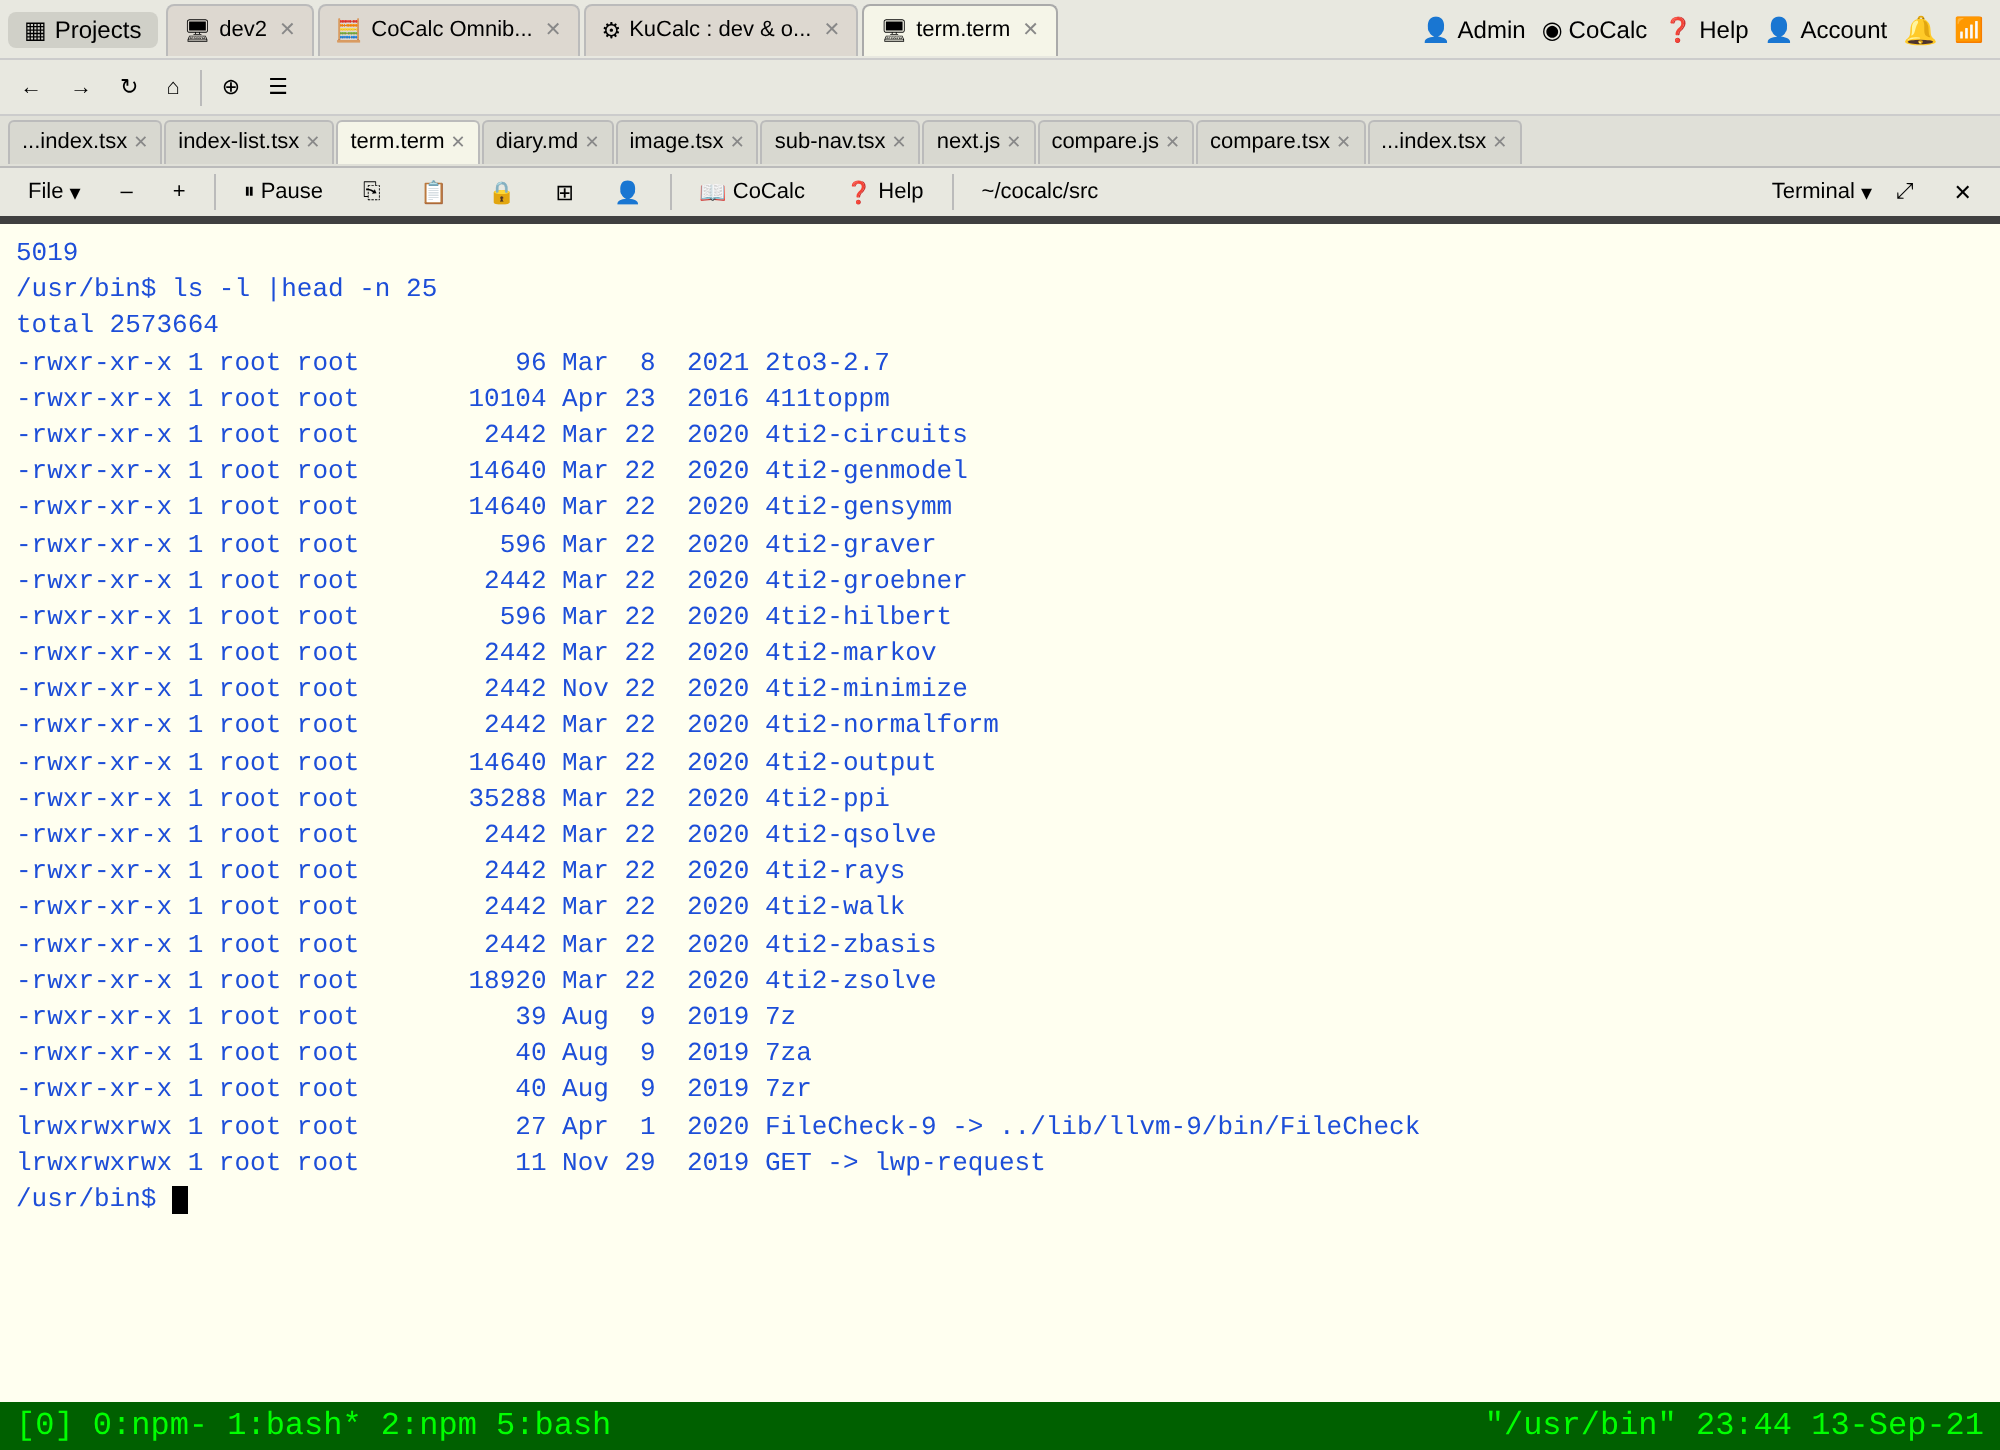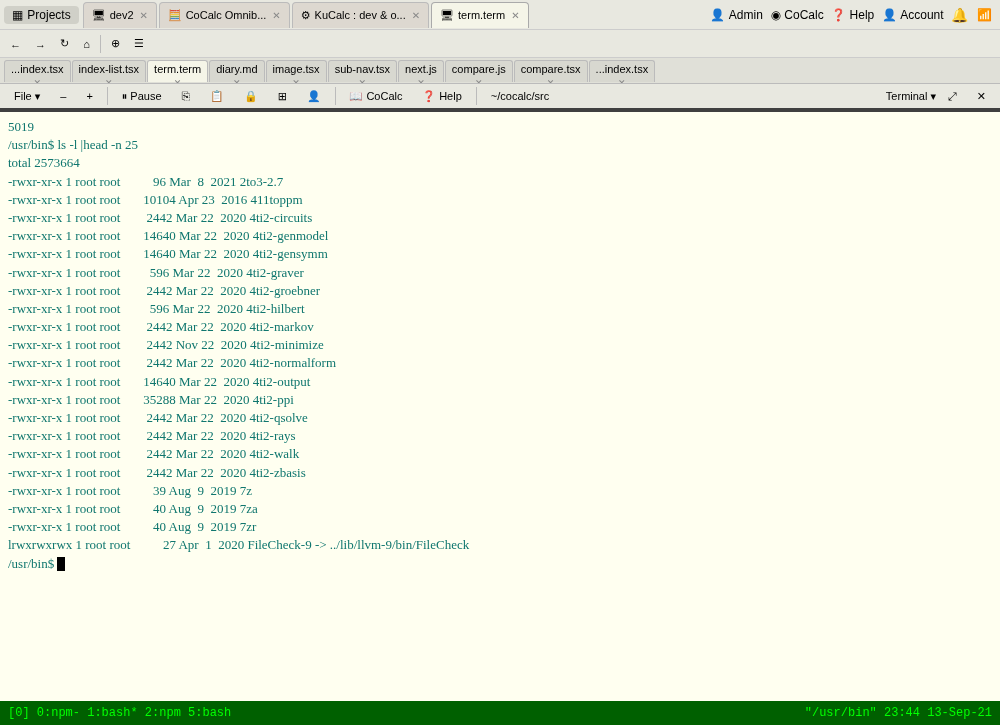--- a/index.html
+++ b/index.html
@@ -67,21 +67,21 @@
       gap: 1px;
       border-bottom: 1px solid #bbb;
       overflow: hidden;
     }
     .file-tab {
       display: flex; align-items: center; gap: 3px;
       padding: 2px 6px; font-size: 11px; cursor: pointer;
       border-radius: 3px 3px 0 0;
       background: #d8d8d0;
       border: 1px solid #bbb; border-bottom: none;
-      height: 22px; white-space: nowrap; flex-direction: column;
+      height: 22px; white-space: nowrap;
     }
     .file-tab.active {
       background: #f5f5e8;
     }
     .file-tab-close { font-size: 9px; color: #888; }
 
     
     #action-bar {
       height: 28px;
       background: #e8e8e0;
@@ -98,22 +98,22 @@
     }
     .action-sep { width: 1px; height: 18px; background: #bbb; margin: 0 2px; }
     .terminal-label {
       margin-left: auto; display: flex; align-items: flex-start; gap: 3px;
       font-size: 11px; cursor: pointer;
     }
 
     
     #terminal {
       background: #fffff0;
-      color: #0f766e;
-      font-family: Liberation Serif, serif;
+      color: #1d4ed8;
+      font-family: Liberation Mono, monospace;
       font-size: 13px;
       padding: 6px 8px;
       height: calc(725px - 30px - 28px - 26px - 28px - 24px);
       overflow-y: auto;
       line-height: 1.4;
     }
     #terminal .line { white-space: pre; }
     .cursor { 
       display: inline-block; 
       width: 8px; 
@@ -124,21 +124,21 @@
 
     
     #status-bar {
       height: 24px;
       background: #006000;
       color: #00ff00;
       display: flex;
       align-items: center;
       padding: 0 8px;
       font-family: 'Courier New', Courier, monospace;
-      font-size: 12px;
+      font-size: 16px;
       position: absolute;
       bottom: 0;
       left: 0;
       right: 0;
       gap: 36px;
     }
     #status-left { flex: 1; }
     #status-right { text-align: right; }
     .bell-icon { font-size: 14px; }
   </style>
@@ -337,23 +337,25 @@
     <div class="line">-rwxr-xr-x 1 root root         596 Mar 22  2020 4ti2-hilbert</div>
     <div class="line">-rwxr-xr-x 1 root root        2442 Mar 22  2020 4ti2-markov</div>
     <div class="line">-rwxr-xr-x 1 root root        2442 Nov 22  2020 4ti2-minimize</div>
     <div class="line">-rwxr-xr-x 1 root root        2442 Mar 22  2020 4ti2-normalform</div>
     <div class="line">-rwxr-xr-x 1 root root       14640 Mar 22  2020 4ti2-output</div>
     <div class="line">-rwxr-xr-x 1 root root       35288 Mar 22  2020 4ti2-ppi</div>
     <div class="line">-rwxr-xr-x 1 root root        2442 Mar 22  2020 4ti2-qsolve</div>
     <div class="line">-rwxr-xr-x 1 root root        2442 Mar 22  2020 4ti2-rays</div>
     <div class="line">-rwxr-xr-x 1 root root        2442 Mar 22  2020 4ti2-walk</div>
     <div class="line">-rwxr-xr-x 1 root root        2442 Mar 22  2020 4ti2-zbasis</div>
+    <div class="line">-rwxr-xr-x 1 root root       18920 Mar 22  2020 4ti2-zsolve</div>
     <div class="line">-rwxr-xr-x 1 root root          39 Aug  9  2019 7z</div>
     <div class="line">-rwxr-xr-x 1 root root          40 Aug  9  2019 7za</div>
     <div class="line">-rwxr-xr-x 1 root root          40 Aug  9  2019 7zr</div>
     <div class="line">lrwxrwxrwx 1 root root          27 Apr  1  2020 FileCheck-9 -&gt; ../lib/llvm-9/bin/FileCheck</div>
+    <div class="line">lrwxrwxrwx 1 root root          11 Nov 29  2019 GET -&gt; lwp-request</div>
     <div class="line">/usr/bin$ <span class="cursor"></span></div>
   </div>
 
 <div id="status-bar">
   <div id="status-left">[0] 0:npm-  1:bash*  2:npm  5:bash</div>
   <div id="status-right">"/usr/bin" 23:44 13-Sep-21</div>
 </div>
 
 </body></html>

